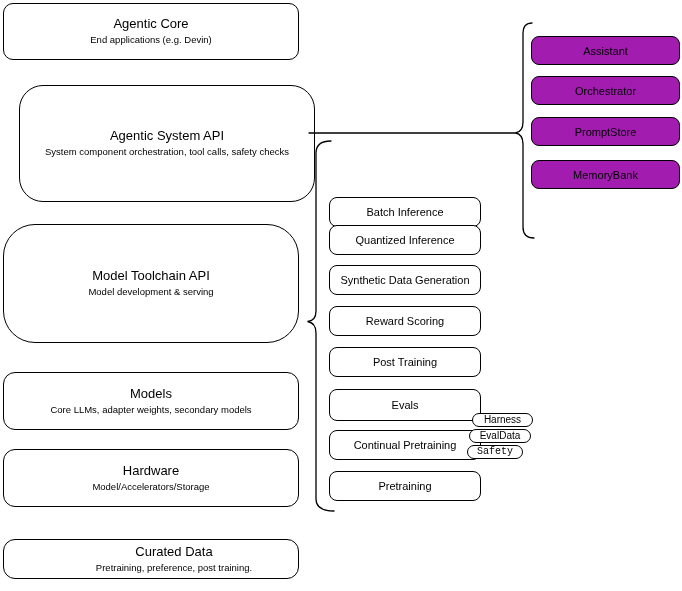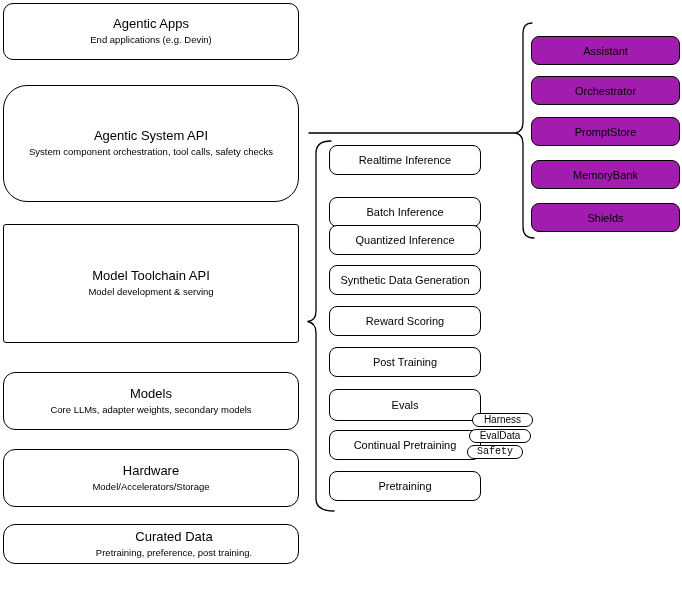--- a/index.html
+++ b/index.html
@@ -7,25 +7,25 @@
   .stage{position:relative;width:682px;height:591px;background:#ffffff;overflow:hidden;}
 
   
   .lbox{position:absolute;left:3px;width:296px;box-sizing:border-box;
         border:1.3px solid #000;border-radius:12px;background:#fff;
         display:flex;flex-direction:column;align-items:center;justify-content:center;
         gap:4px;text-align:center;}
   .lbox .t{font-size:13px;line-height:1.1;}
   .lbox .s{font-size:9.5px;line-height:1.1;}
   .b1{top:3px;height:57px;border-radius:10px;}
-  .b2{top:85px;height:117px;border-radius:24px;}
-  .b3{top:224px;height:119px;border-radius:3px;}
+  .b2{top:85px;height:117px;border-radius:24px;margin-left:16px;}
+  .b3{top:224px;height:119px;border-radius:32px;}
   .b4{top:372px;height:58px;}
   .b5{top:449px;height:58px;}
-  .b6{top:524px;height:40px;padding-left:46px;}
+  .b6{top:539px;height:40px;padding-left:46px;}
 
   
   .mbox{position:absolute;left:329px;width:152px;height:30px;box-sizing:border-box;
         border:1.3px solid #000;border-radius:8px;background:#fff;
         display:flex;align-items:center;justify-content:center;
         font-size:11px;text-align:center;}
   .m1{top:145px}.m2{top:197px}.m3{top:225px}.m4{top:265px}.m5{top:306px}
   .m6{top:347px}.m7{top:389px;height:32px}.m8{top:430px}.m9{top:471px}
 
   
@@ -45,21 +45,21 @@
 
   .overlay{position:absolute;left:0;top:0;width:682px;height:591px;pointer-events:none;}
   .overlay path{fill:none;stroke:#000;stroke-width:1.3;stroke-linecap:round;}
 </style>
 </head>
 <body>
 
 <div class="stage">
 
   <div class="lbox b1">
-    <div class="t">Agentic Apps</div>
+    <div class="t">Agentic Core</div>
     <div class="s">End applications (e.g. Devin)</div>
   </div>
   <div class="lbox b2">
     <div class="t">Agentic System API</div>
     <div class="s">System component orchestration, tool calls, safety checks</div>
   </div>
   <div class="lbox b3">
     <div class="t">Model Toolchain API</div>
     <div class="s">Model development &amp; serving</div>
   </div>
@@ -69,23 +69,20 @@
   </div>
   <div class="lbox b5">
     <div class="t">Hardware</div>
     <div class="s">Model/Accelerators/Storage</div>
   </div>
   <div class="lbox b6">
     <div class="t">Curated Data</div>
     <div class="s">Pretraining, preference, post training.</div>
   </div>
 
-  <div class="mbox m1">
-    <span>Realtime Inference</span>
-  </div>
   <div class="mbox m2">
     <span>Batch Inference</span>
   </div>
   <div class="mbox m3">
     <span>Quantized Inference</span>
   </div>
   <div class="mbox m4">
     <span>Synthetic Data Generation</span>
   </div>
   <div class="mbox m5">
@@ -119,23 +116,20 @@
   </div>
   <div class="rbox r2">
     <span>Orchestrator</span>
   </div>
   <div class="rbox r3">
     <span>PromptStore</span>
   </div>
   <div class="rbox r4">
     <span>MemoryBank</span>
   </div>
-  <div class="rbox r5">
-    <span>Shields</span>
-  </div>
 
   <svg class="overlay" viewBox="0 0 682 591" xmlns="http://www.w3.org/2000/svg">
     <path d="M 309 133 L 515.5 133"></path>
     <path d="M 331 141 C 321 141 316 145 316 153 L 316 311 C 316 317 314 321 307.5 321.5 C 314 322.5 316 327 316 333 L 316 499 C 316 507 322 511 334 511"></path>
     <path d="M 532 23 C 526 23 523 26 523 33 L 523 122 C 523 128 521 132 515.5 133 C 521 134 523 138 523 144 L 523 227 C 523 234 527 238 534 238"></path>
   </svg>
 
 </div>
 
 </body></html>

